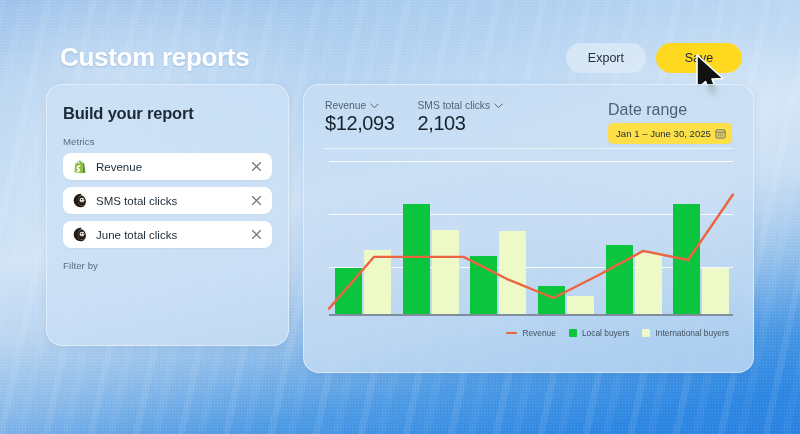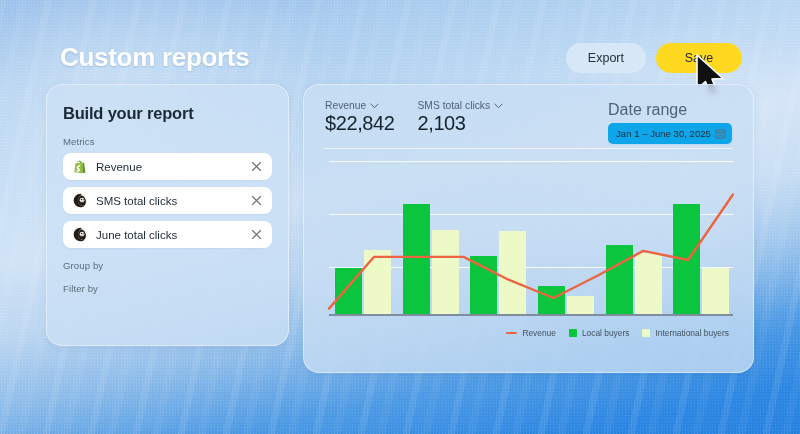--- a/index.html
+++ b/index.html
@@ -212,21 +212,21 @@
     position: absolute;
     right: 21px; top: 16px;
     width: 124px;
   }
   #date-range-label {
     font-size: 16px;
     color: #4f6274;
     margin-bottom: 4px;
   }
   #date-range-input {
-    background: #0ea5e9;
+    background: #fde047;
     border-radius: 5px;
     height: 21px;
     display: flex;
     align-items: center;
     padding: 0 6px 0 8px;
     font-size: 9.6px;
     color: #22303c;
     box-shadow: 0 1px 2px rgba(40,90,150,.07);
     cursor: pointer;
   }
@@ -368,37 +368,36 @@
           <path d="M8.4 9.3c.6.5 1.6.6 2.3.2" stroke="#241c15" stroke-width=".55" fill="none" stroke-linecap="round"></path>
         </svg>
       </span>
       <span class="pill-label">June total clicks</span>
       <svg class="pill-close" viewBox="0 0 13 13">
         <path d="M2.5 2.5 L10.5 10.5 M10.5 2.5 L2.5 10.5" stroke="#33414d" stroke-width="1.15" stroke-linecap="round"></path>
       </svg>
     </div>
   </div>
 
-  <div class="section-label group-gap">Group by</div>
 
   <div class="section-label group-gap">Filter by</div>
 </div>
 
 <div id="report-preview-card">
 
   <div id="preview-header">
     <div id="metric-summaries">
       <div>
         <div class="metric-name">
           <span>Revenue</span>
           <svg width="9" height="6" viewBox="0 0 9 6">
             <path d="M.8 1 L4.5 4.7 L8.2 1" stroke="#4f6274" stroke-width="1" fill="none" stroke-linecap="round"></path>
           </svg>
         </div>
-        <div class="metric-value">$22,842</div>
+        <div class="metric-value">$12,093</div>
       </div>
       <div>
         <div class="metric-name">
           <span>SMS total clicks</span>
           <svg width="9" height="6" viewBox="0 0 9 6">
             <path d="M.8 1 L4.5 4.7 L8.2 1" stroke="#4f6274" stroke-width="1" fill="none" stroke-linecap="round"></path>
           </svg>
         </div>
         <div class="metric-value">2,103</div>
       </div>

